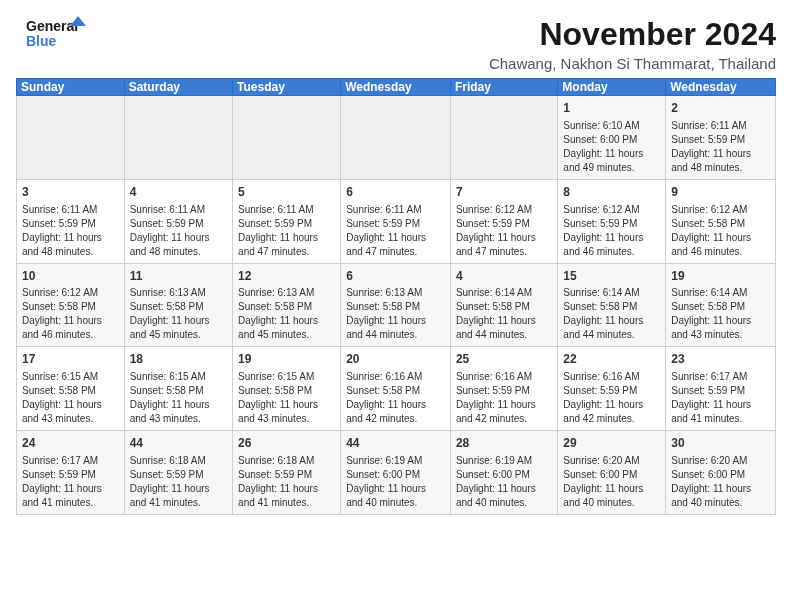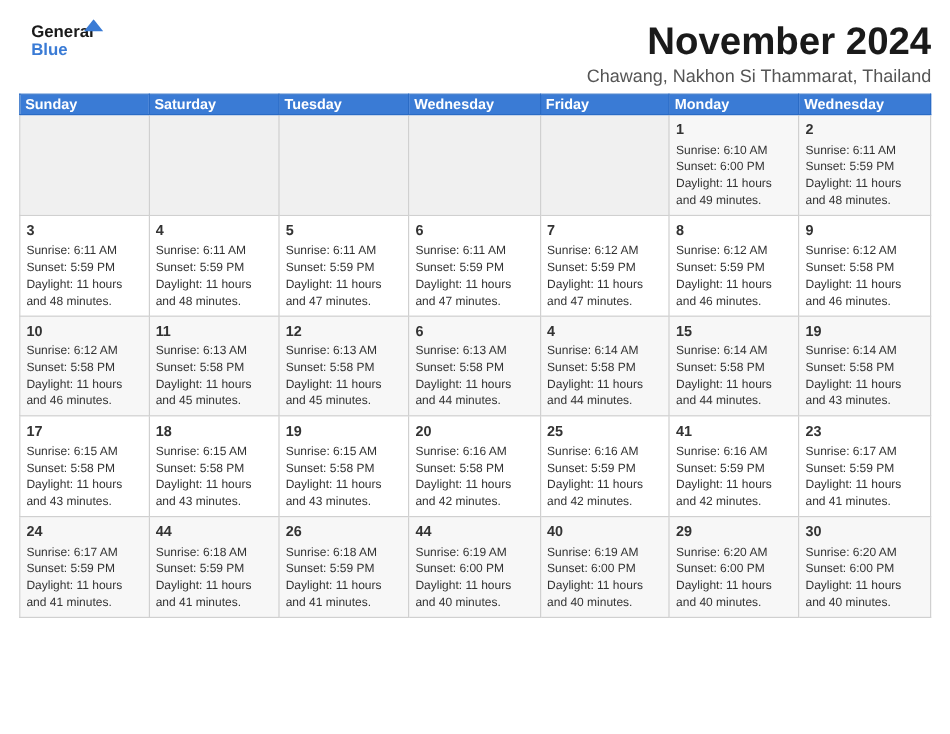--- a/index.html
+++ b/index.html
@@ -127,26 +127,26 @@
         <td><span class="day-num">4</span><span>Sunrise: 6:14 AM<br>Sunset: 5:58 PM<br>Daylight: 11 hours and 44 minutes.</span></td>
         <td><span class="day-num">15</span><span>Sunrise: 6:14 AM<br>Sunset: 5:58 PM<br>Daylight: 11 hours and 44 minutes.</span></td>
         <td><span class="day-num">19</span><span>Sunrise: 6:14 AM<br>Sunset: 5:58 PM<br>Daylight: 11 hours and 43 minutes.</span></td>
       </tr>
       <tr>
         <td><span class="day-num">17</span><span>Sunrise: 6:15 AM<br>Sunset: 5:58 PM<br>Daylight: 11 hours and 43 minutes.</span></td>
         <td><span class="day-num">18</span><span>Sunrise: 6:15 AM<br>Sunset: 5:58 PM<br>Daylight: 11 hours and 43 minutes.</span></td>
         <td><span class="day-num">19</span><span>Sunrise: 6:15 AM<br>Sunset: 5:58 PM<br>Daylight: 11 hours and 43 minutes.</span></td>
         <td><span class="day-num">20</span><span>Sunrise: 6:16 AM<br>Sunset: 5:58 PM<br>Daylight: 11 hours and 42 minutes.</span></td>
         <td><span class="day-num">25</span><span>Sunrise: 6:16 AM<br>Sunset: 5:59 PM<br>Daylight: 11 hours and 42 minutes.</span></td>
-        <td><span class="day-num">41</span><span>Sunrise: 6:16 AM<br>Sunset: 5:59 PM<br>Daylight: 11 hours and 42 minutes.</span></td>
+        <td><span class="day-num">22</span><span>Sunrise: 6:16 AM<br>Sunset: 5:59 PM<br>Daylight: 11 hours and 42 minutes.</span></td>
         <td><span class="day-num">23</span><span>Sunrise: 6:17 AM<br>Sunset: 5:59 PM<br>Daylight: 11 hours and 41 minutes.</span></td>
       </tr>
       <tr>
         <td><span class="day-num">24</span><span>Sunrise: 6:17 AM<br>Sunset: 5:59 PM<br>Daylight: 11 hours and 41 minutes.</span></td>
         <td><span class="day-num">44</span><span>Sunrise: 6:18 AM<br>Sunset: 5:59 PM<br>Daylight: 11 hours and 41 minutes.</span></td>
         <td><span class="day-num">26</span><span>Sunrise: 6:18 AM<br>Sunset: 5:59 PM<br>Daylight: 11 hours and 41 minutes.</span></td>
         <td><span class="day-num">44</span><span>Sunrise: 6:19 AM<br>Sunset: 6:00 PM<br>Daylight: 11 hours and 40 minutes.</span></td>
-        <td><span class="day-num">40</span><span>Sunrise: 6:19 AM<br>Sunset: 6:00 PM<br>Daylight: 11 hours and 40 minutes.</span></td>
+        <td><span class="day-num">28</span><span>Sunrise: 6:19 AM<br>Sunset: 6:00 PM<br>Daylight: 11 hours and 40 minutes.</span></td>
         <td><span class="day-num">29</span><span>Sunrise: 6:20 AM<br>Sunset: 6:00 PM<br>Daylight: 11 hours and 40 minutes.</span></td>
         <td><span class="day-num">30</span><span>Sunrise: 6:20 AM<br>Sunset: 6:00 PM<br>Daylight: 11 hours and 40 minutes.</span></td>
       </tr>
     </tbody>
 </table>
 
 </body></html>

